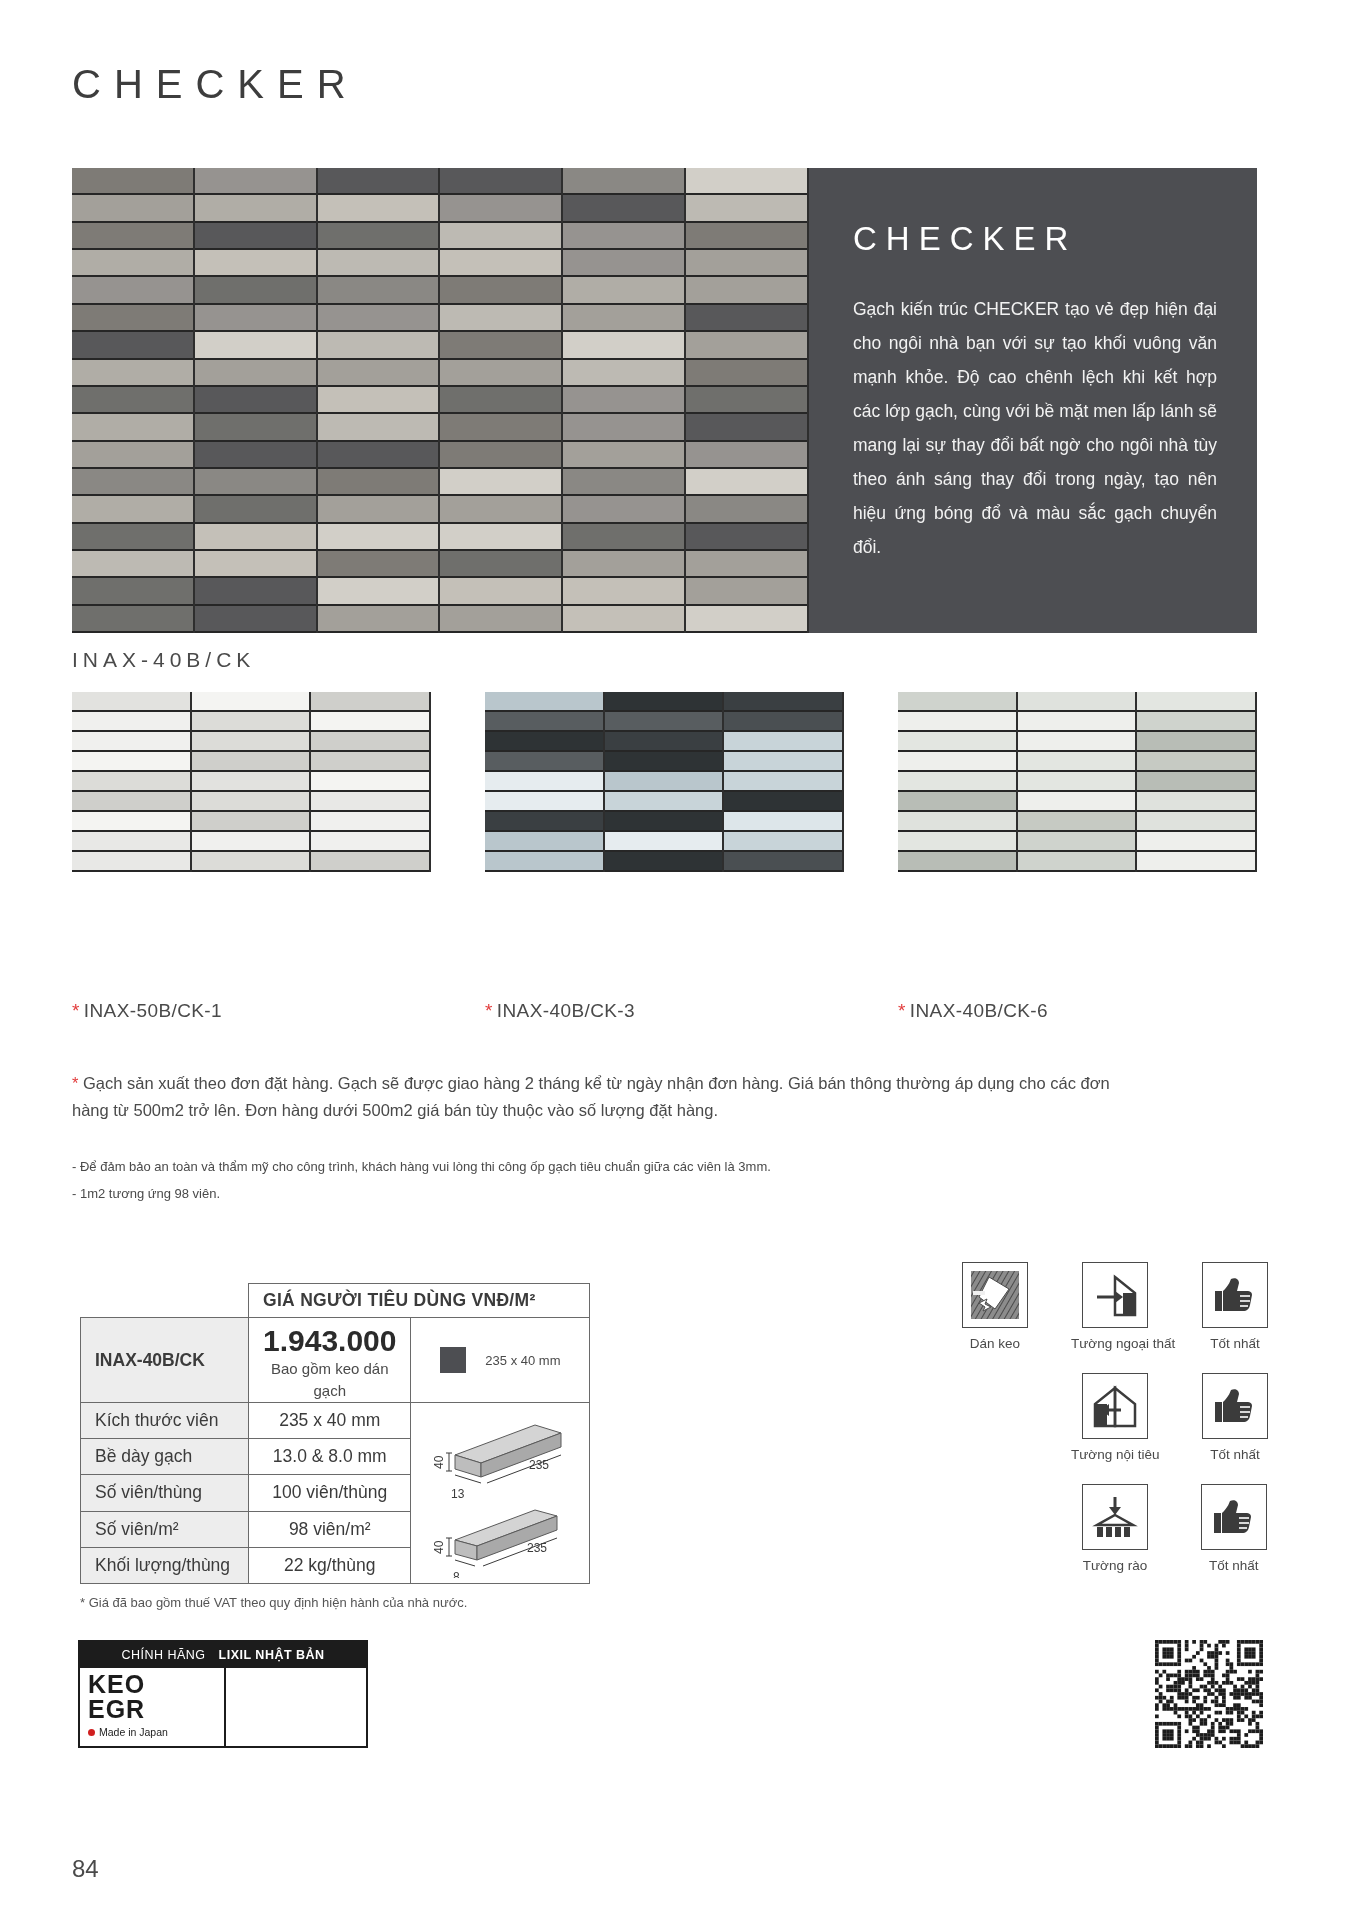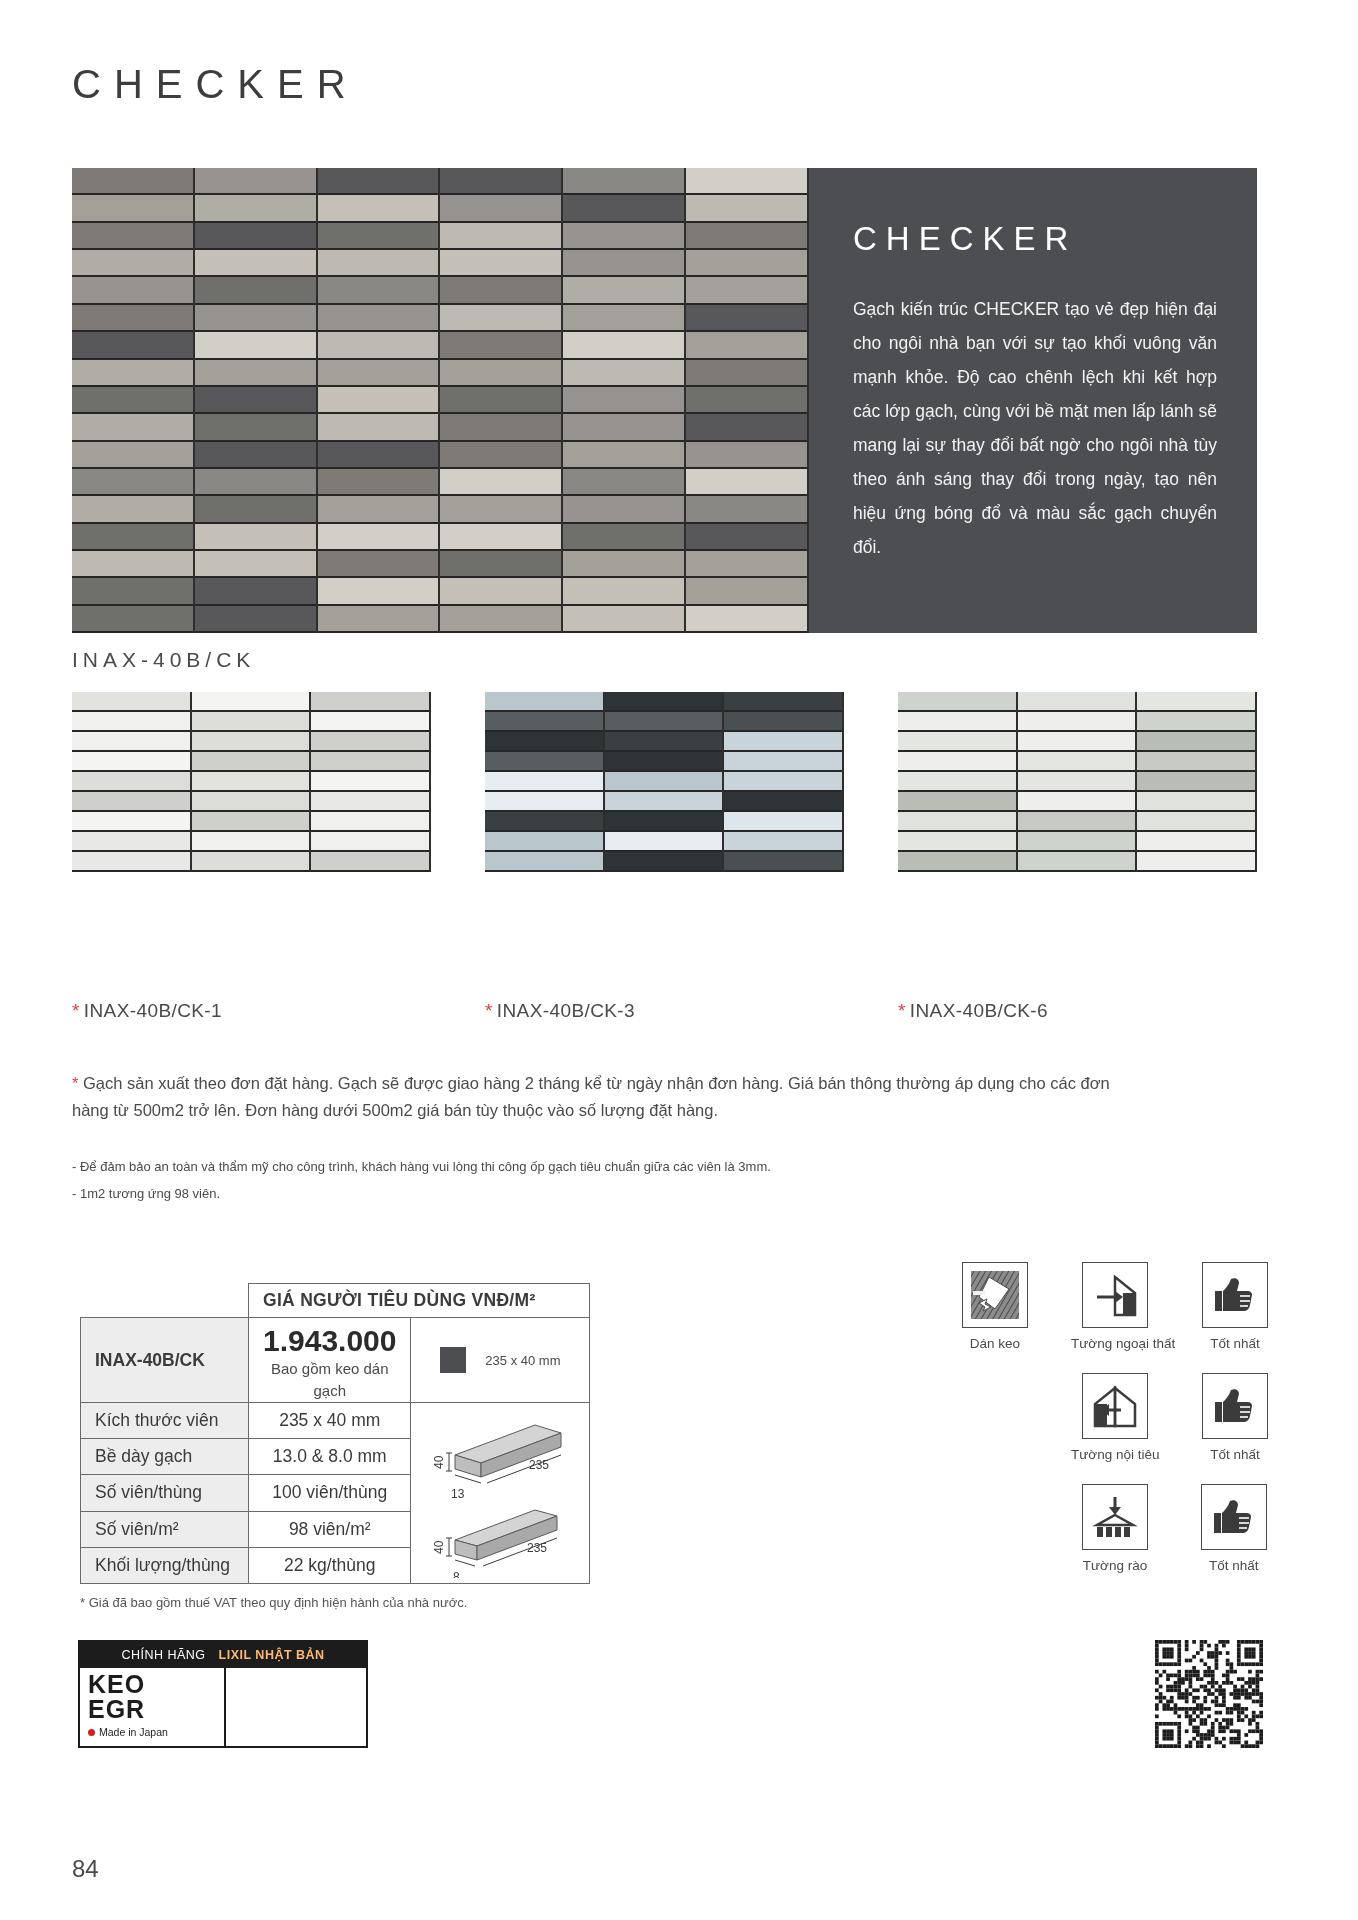--- a/index.html
+++ b/index.html
@@ -93,21 +93,21 @@
     width: 66px; height: 66px; margin: 0 auto 8px; border: 1.5px solid #4a4a4a;
     display: flex; align-items: center; justify-content: center; background: #fff;
   }
   .icon-cap { font-size: 13.5px; color: #4a4a4a; white-space: nowrap; }
   .icon-spacer { width: 88px; }
 
   
   .glue { position: absolute; left: 78px; top: 1640px; width: 290px; height: 108px; border: 2px solid #1c1c1c; background: #fff; }
   .glue-top { height: 26px; background: #1c1c1c; color: #fff; font-size: 12.5px; letter-spacing: .5px;
     display: flex; align-items: center; justify-content: center; }
-  .glue-top b { color: #fdba74; margin-left: 13px; text-align: right; }
+  .glue-top b { color: #ffffff; margin-left: 13px; text-align: right; }
   .glue-body { display: flex; height: 80px; }
   .glue-left { width: 146px; border-right: 2px solid #1c1c1c; padding: 4px 0 16px 8px; }
   .glue-keo { font-size: 25px; font-weight: bold; color: #1c1c1c; line-height: 25px; letter-spacing: 1px; }
   .glue-made { font-size: 10.5px; color: #1c1c1c; margin-top: 4px; }
   .glue-dot { display: inline-block; width: 7px; height: 7px; border-radius: 50%; background: #d01f1f; margin-right: 4px; }
   .glue-right { flex: 1; position: relative; }
   .tube { position: absolute; left: 18px; top: 16px; width: 112px; height: 26px;
           background: linear-gradient(180deg,#f2f2f2,#b9b9b9 40%,#8f8f8f 70%,#d8d8d8);
           border: 1px solid #7d7d7d; border-radius: 3px; }
   .tube-nozzle { position: absolute; left: 0px; top: 22px; width: 16px; height: 12px; background: #9a9a9a; }
@@ -361,21 +361,21 @@
             <div class="mrow" style="background: rgb(184, 189, 182);"></div>
             <div class="mrow" style="background: rgb(223, 226, 221);"></div>
             <div class="mrow" style="background: rgb(223, 226, 221);"></div>
             <div class="mrow" style="background: rgb(238, 239, 236);"></div>
             <div class="mrow" style="background: rgb(238, 239, 236);"></div>
           </div>
         </div>
       </div>
   </div>
   <div class="swatch-labels">
-    <div class="swatch-label"><span class="star">*</span><span>INAX-40B/CK-1</span></div>
+    <div class="swatch-label"><span class="star">*</span><span>INAX-50B/CK-1</span></div>
     <div class="swatch-label"><span class="star">*</span><span>INAX-40B/CK-3</span></div>
     <div class="swatch-label"><span class="star">*</span><span>INAX-40B/CK-6</span></div>
   </div>
 
   <div class="note-block">
     <div class="note-line"><span class="note-star">*</span> <span>Gạch sản xuất theo đơn đặt hàng. Gạch sẽ được giao hàng 2 tháng kể từ ngày nhận đơn hàng. Giá bán thông thường áp dụng cho các đơn</span></div>
     <div class="note-line">hàng từ 500m2 trở lên. Đơn hàng dưới 500m2 giá bán tùy thuộc vào số lượng đặt hàng.</div>
   </div>
 
   <div class="chuy-block">

